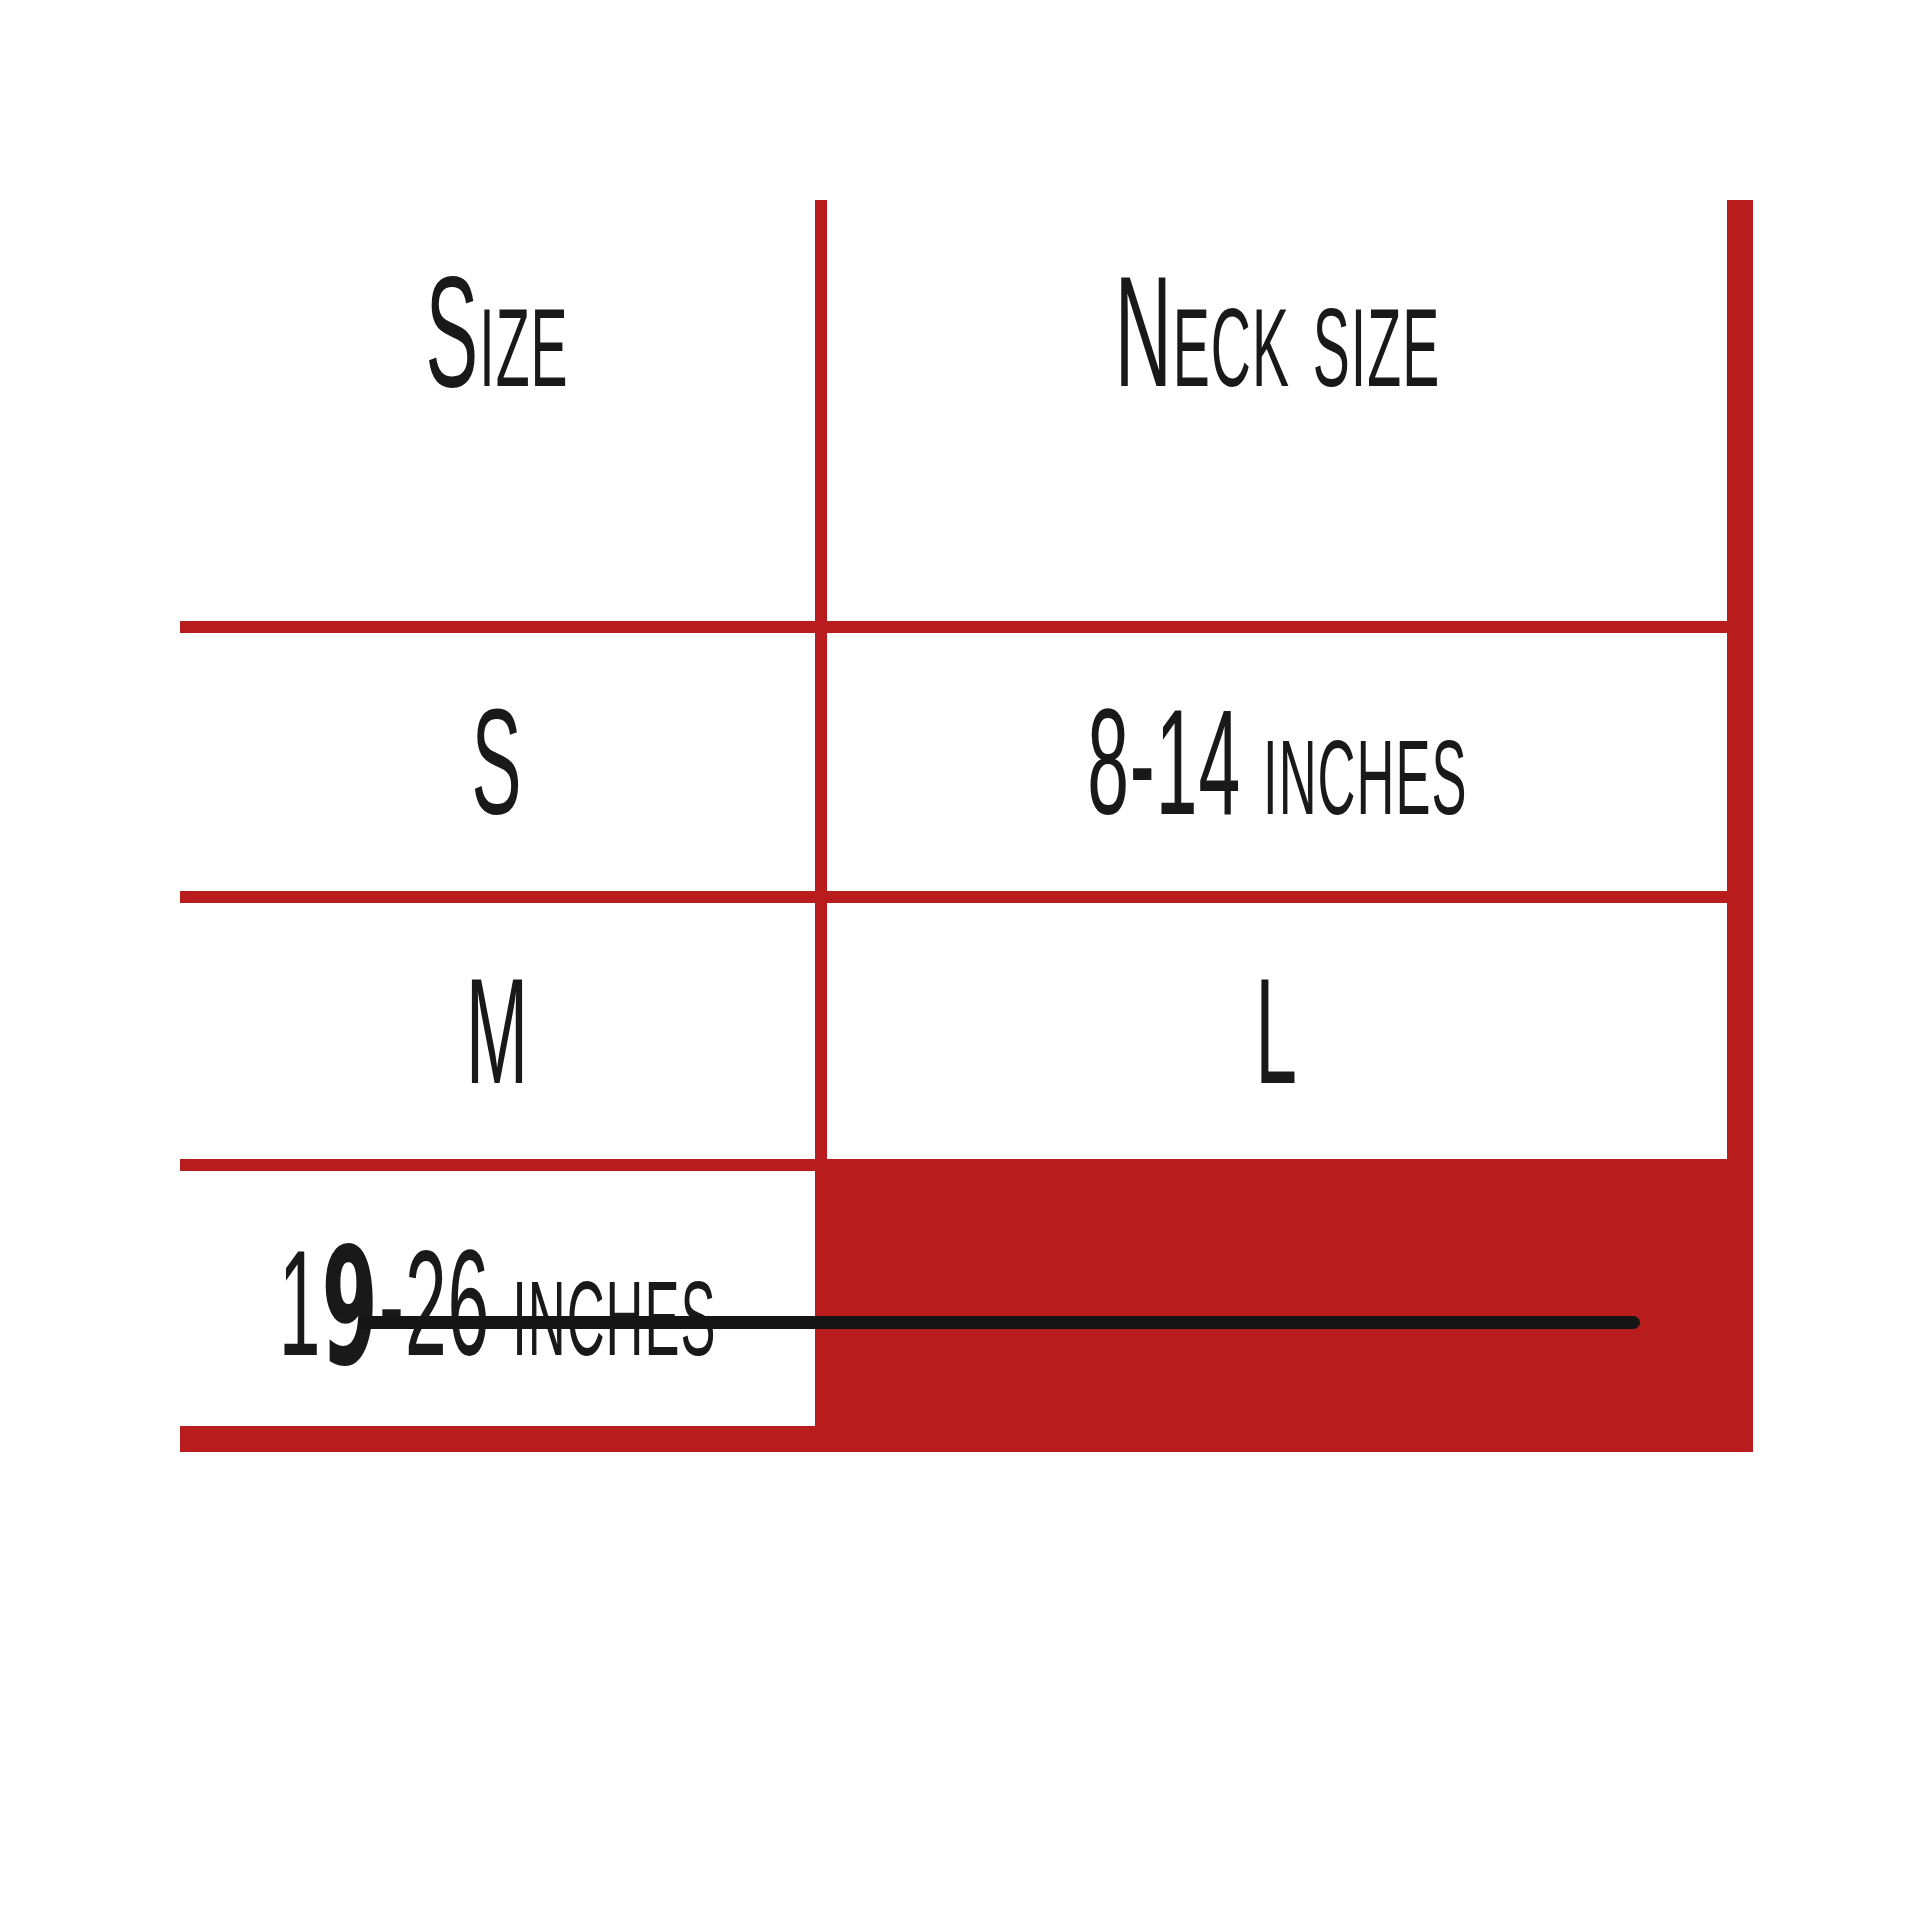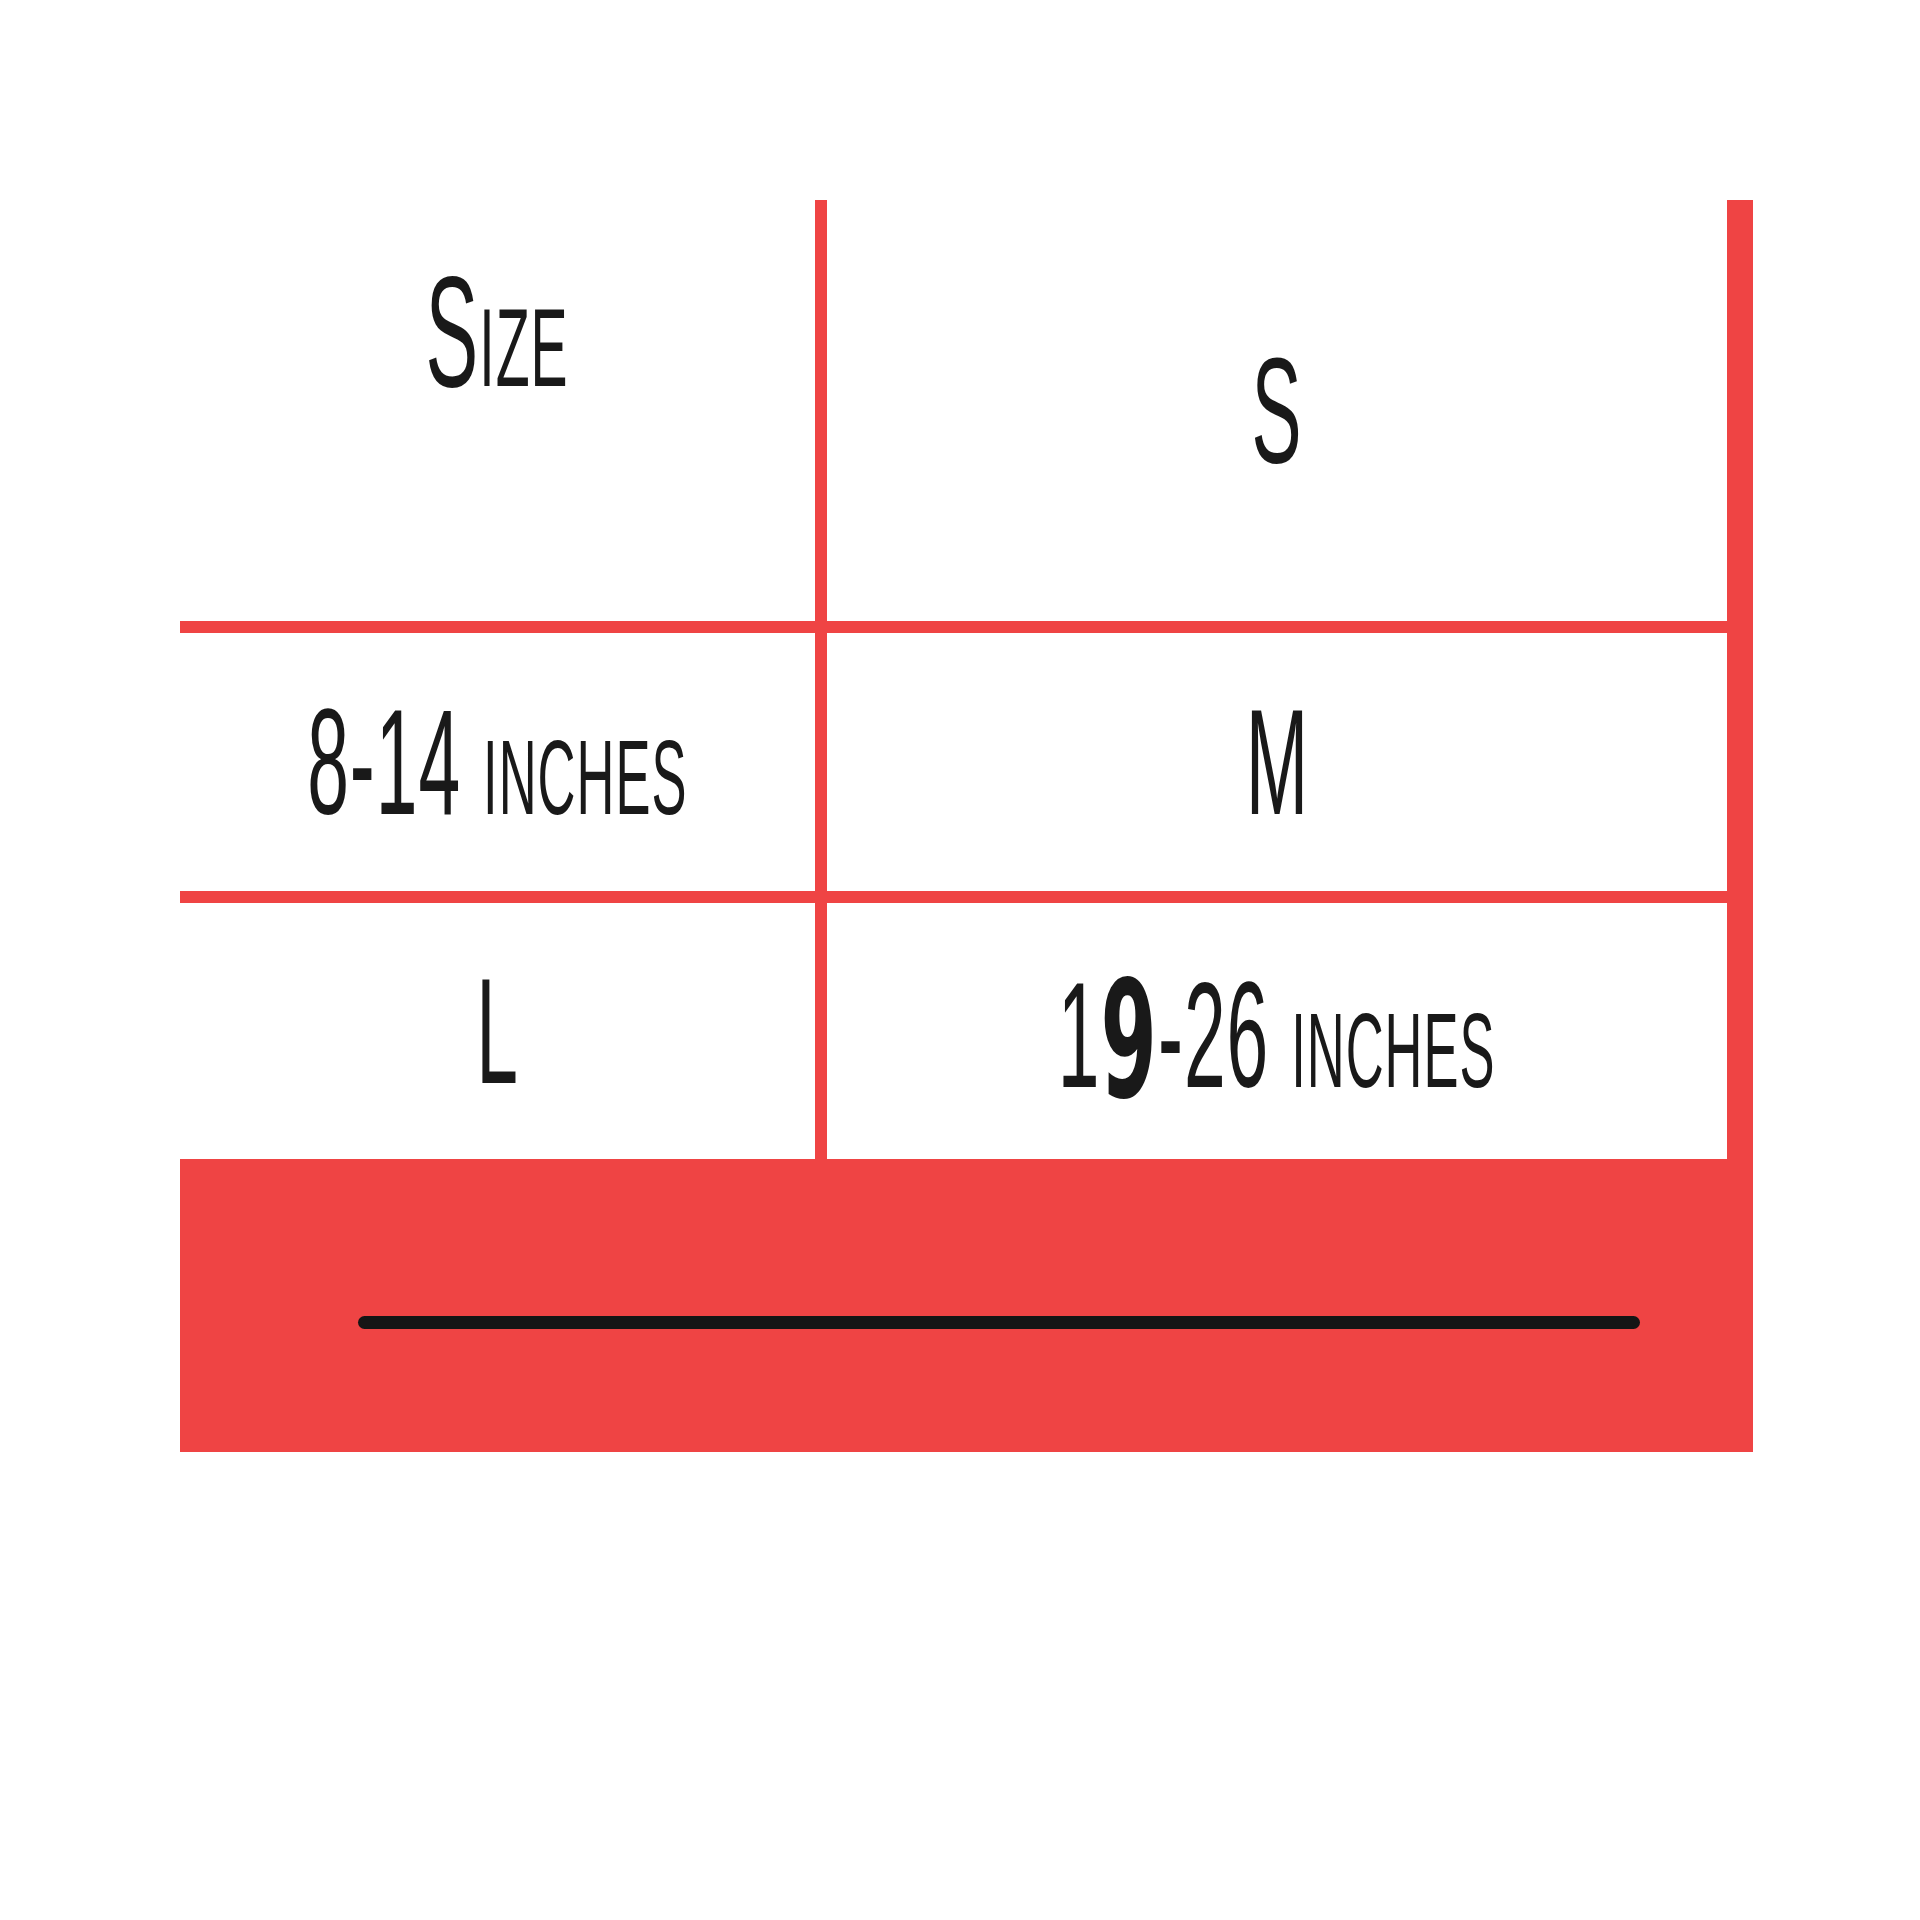--- a/index.html
+++ b/index.html
@@ -16,21 +16,21 @@
     font-family: "Liberation Sans", sans-serif;
   }
   
   .size-table {
     position: absolute;
     left: 180px;
     top: 200px;
     width: 1573px;
     height: 1252px;
     box-sizing: border-box;
-    background: #ef4444;
+    background: #b91c1c;
     display: grid;
     grid-template-columns: 635px 900px;
     grid-template-rows: 421px 258px 256px 255px;
     gap: 12px;
   }
   .cell {
     background: #ffffff;
     display: flex;
     align-items: center;
     justify-content: center;
@@ -78,20 +78,23 @@
 </head>
 <body>
 
 <div class="canvas">
 
   <div class="size-table">
 
     <div class="cell header">
       <span class="hand t-header">Size</span>
     </div>
+    <div class="cell header">
+      <span class="hand t-header">Neck size</span>
+    </div>
 
     <div class="cell">
       <span class="hand t-letter">S</span>
     </div>
     <div class="cell">
       <span class="hand t-value">8-14 inches</span>
     </div>
 
     <div class="cell">
       <span class="hand t-letter">M</span>

